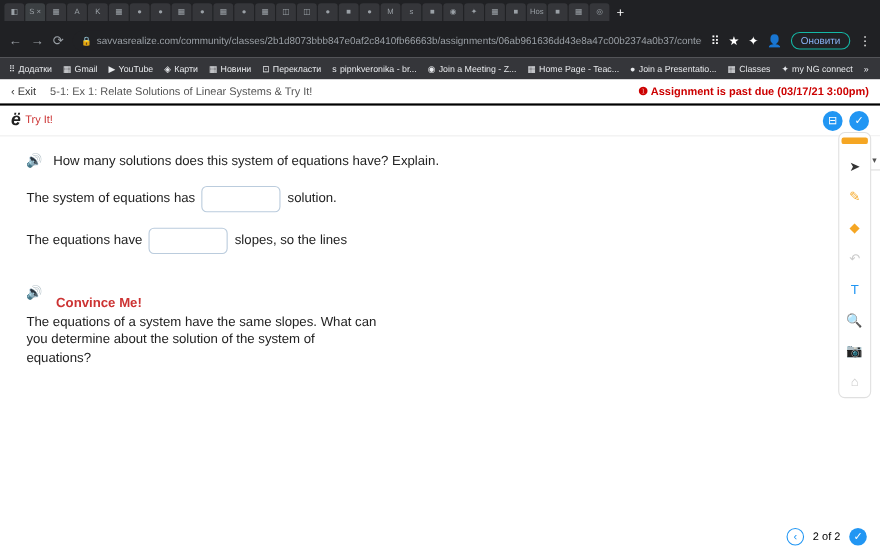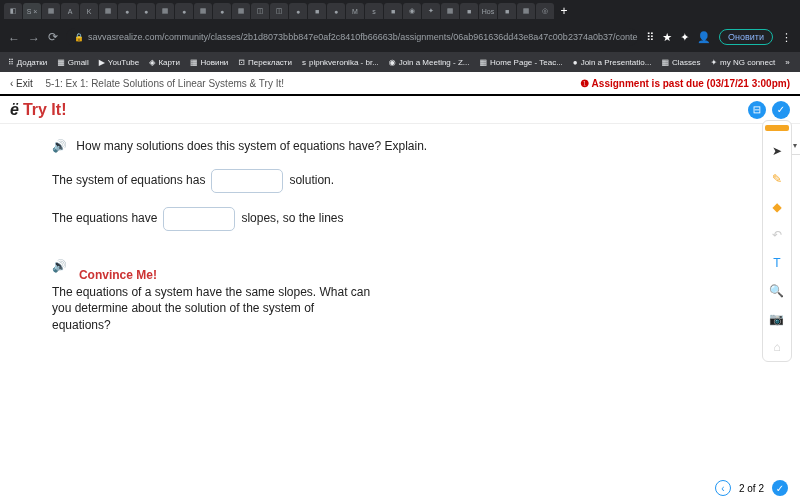--- a/index.html
+++ b/index.html
@@ -21,28 +21,28 @@
 .bm-item { display: flex; align-items: center; gap: 3px; }
 
 .app-header { height: 24px; border-bottom: 2px solid #000000; display: flex; align-items: center; padding: 0 10px; font-size: 10px; justify-content: space-between; }
 .exit-link { color: #333; cursor: pointer; }
 .lesson-title { color: #555; margin-left: 10px; }
 .due-warning { color: #c00; font-weight: bold; font-size: 10px; text-align: center; }
 
 .tryit-bar { height: 28px; display: flex; align-items: center; padding: 0 10px; justify-content: space-between; border-bottom: 1px solid #eee; position: relative; }
 .tryit-left { display: flex; align-items: center; gap: 4px; }
 .e-logo { font-size: 16px; font-style: italic; font-weight: bold; color: #222; }
-.tryit-label { color: #c33; font-size: 16px; font-weight: bold; }
+.tryit-label { color: #c33; font-size: 10px; font-weight: normal; }
 .tryit-right { display: flex; align-items: center; gap: 6px; }
 .circle-btn { width: 18px; height: 18px; border-radius: 50%; display: flex; align-items: center; justify-content: center; font-size: 10px; color: #fff; cursor: pointer; }
 .circ-info { background: #2196f3; }
 .circ-check { background: #2196f3; }
 .tools-tab { position: absolute; right: 0; top: 28px; width: 32px; text-align: center; font-size: 8px; color: #555; border-left: 1px solid #ddd; border-bottom: 1px solid #ddd; padding: 4px 0; background: #fff; }
 
-.content { display: flex; height: 340px; padding-left: 28px; }
+.content { display: flex; height: 340px; }
 .main { flex: 1; padding: 14px 24px; font-size: 12px; color: #222; line-height: 1.4; position: relative; }
 .speaker { color: #0277bd; font-size: 12px; margin-right: 6px; }
 .question { display: flex; gap: 40px; }
 .q-left { flex: 1; }
 .q-right { width: 150px; font-style: italic; font-size: 12px; }
 .q-right div { margin-bottom: 6px; }
 
 .fill-line { margin-top: 14px; display: flex; align-items: center; gap: 6px; flex-wrap: wrap; }
 .blank { display: inline-block; width: 72px; height: 24px; border: 1px solid #bcd; border-radius: 5px; background: #fff; }
 

